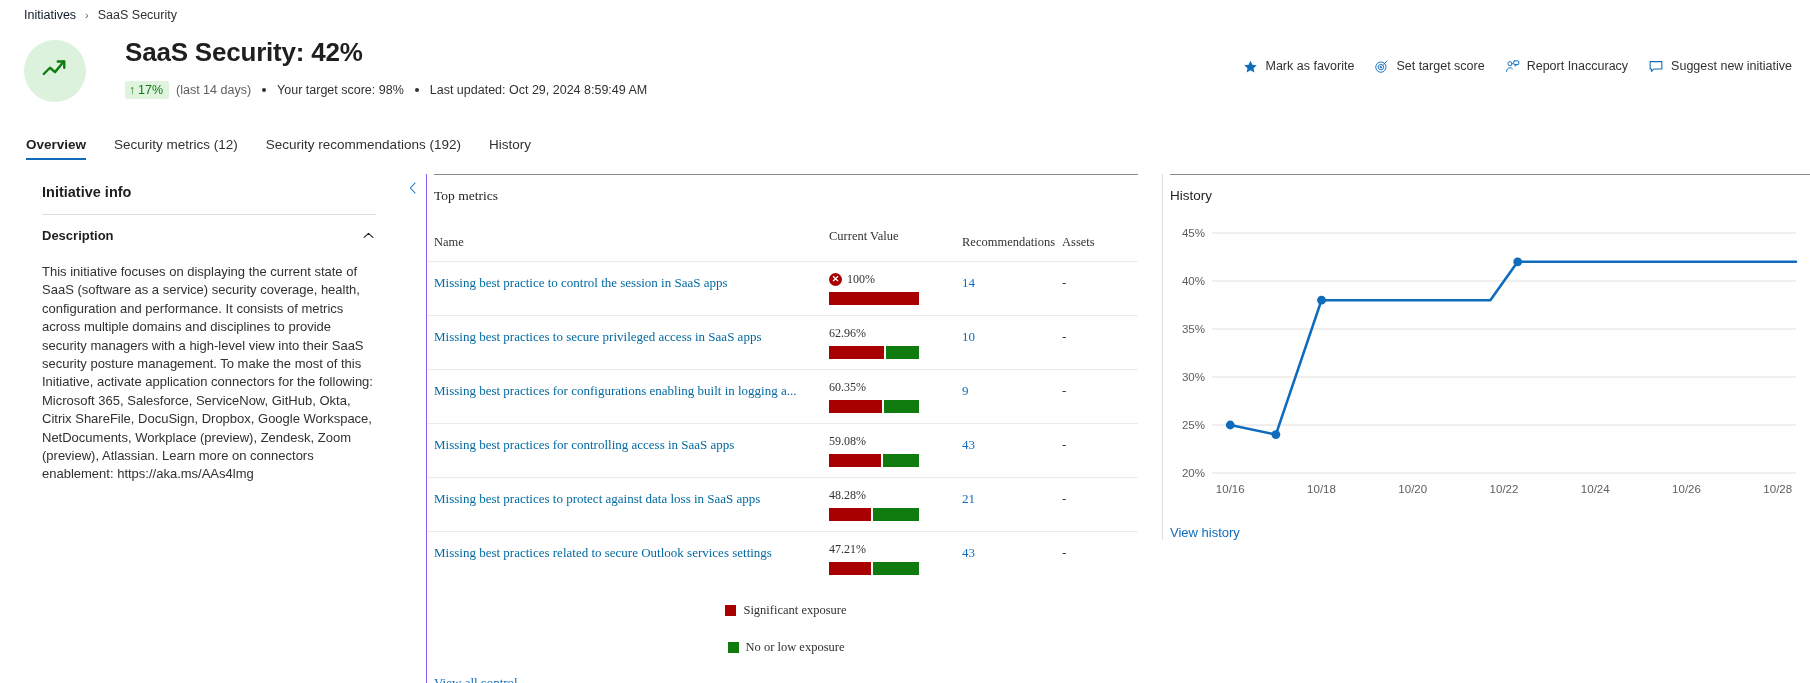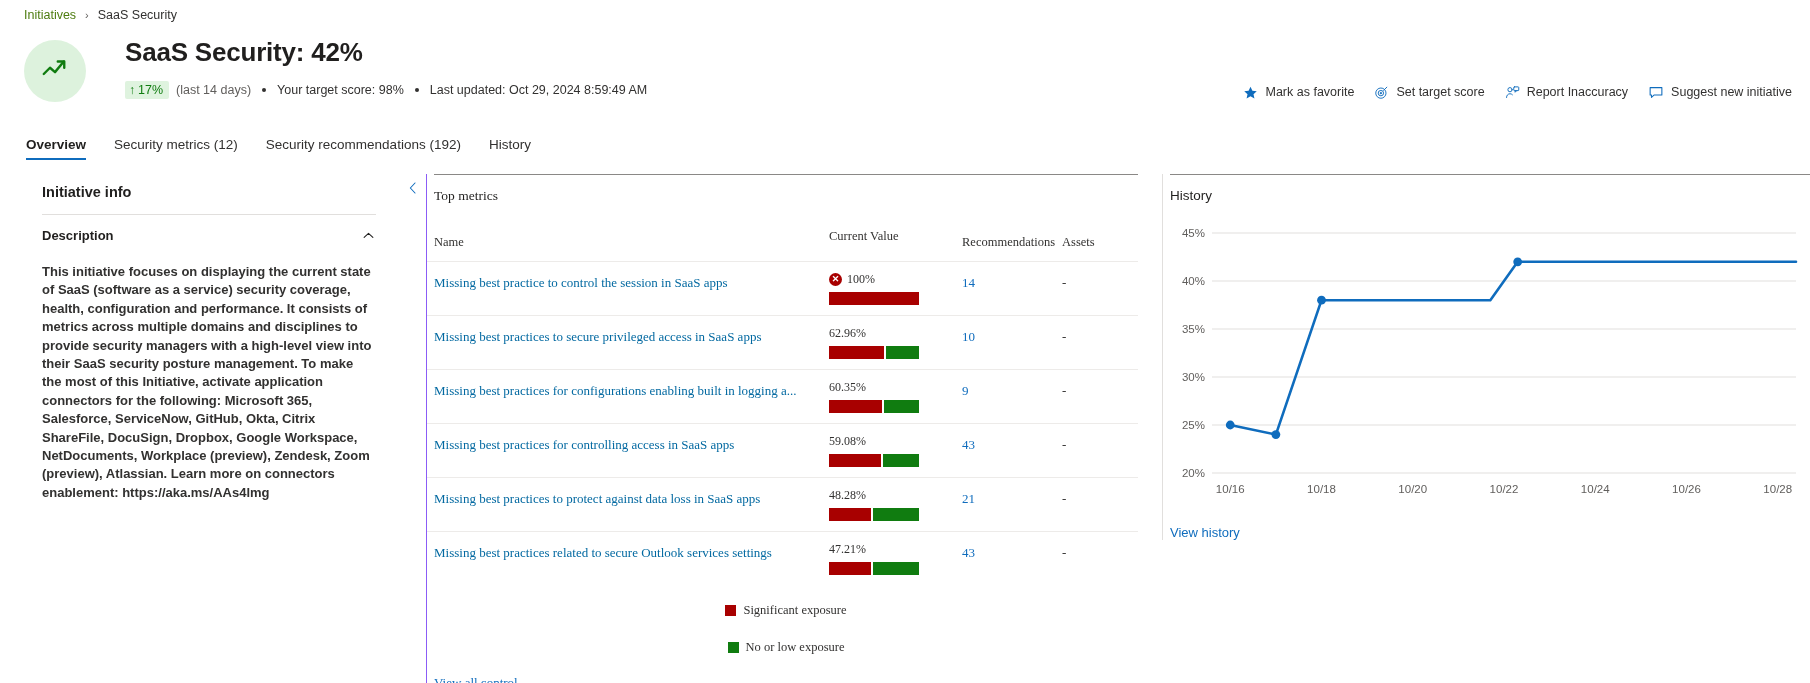--- a/index.html
+++ b/index.html
@@ -13,21 +13,21 @@
   }
 
   
   .breadcrumb {
     display: flex; align-items: center;
     padding: 5px 0 0 24px;
     font-size: 12.5px; color: #323130;
     height: 24px;
   }
   .breadcrumb .crumb { cursor: pointer; }
-  .breadcrumb .crumb.first { color: #4d7c0f; }
+  .breadcrumb .crumb.first { color: #0f172a; }
   .breadcrumb .sep {
     margin: 0 9px; color: #605e5c; font-size: 11px;
   }
 
   
   .header {
     position: relative;
     padding: 10px 0 0 24px;
     height: 86px;
   }
@@ -59,21 +59,21 @@
   .delta-chip .arrow { font-size: 12px; }
   .sub-note { margin-left: 7px; color: #605e5c; font-size: 12.5px; }
   .bullet {
     display: inline-block; width: 4px; height: 4px; border-radius: 50%;
     background: #323130; margin: 0 11px;
   }
   .sub-item { color: #323130; font-size: 12.5px; }
 
   
   .hdr-actions {
-    position: absolute; right: 18px; top: 60px;
+    position: absolute; right: 18px; top: 34px;
     display: flex; align-items: center; gap: 20px;
   }
   .action {
     display: flex; align-items: center; gap: 7px;
     font-size: 12.5px; color: #323130; cursor: pointer;
   }
   .action svg { display: block; }
 
   
   .tabs {
@@ -109,21 +109,20 @@
     display: flex; align-items: flex-start; justify-content: space-between;
     margin: 13px 14px 0 14px;
     font-size: 13px; font-weight: bold; color: #201f1e;
     cursor: pointer;
   }
   .chev { color: #201f1e; }
   .desc-body {
     margin: 17px 14px 0 14px;
     font-size: 13px; line-height: 18.4px; color: #323130;
     white-space: pre-wrap;
-    font-weight: bold;
   }
 
   
   .collapse-handle {
     width: 26px; flex: 0 0 26px;
     display: flex; justify-content: center;
     padding-top: 6px; cursor: pointer;
   }
 
   

